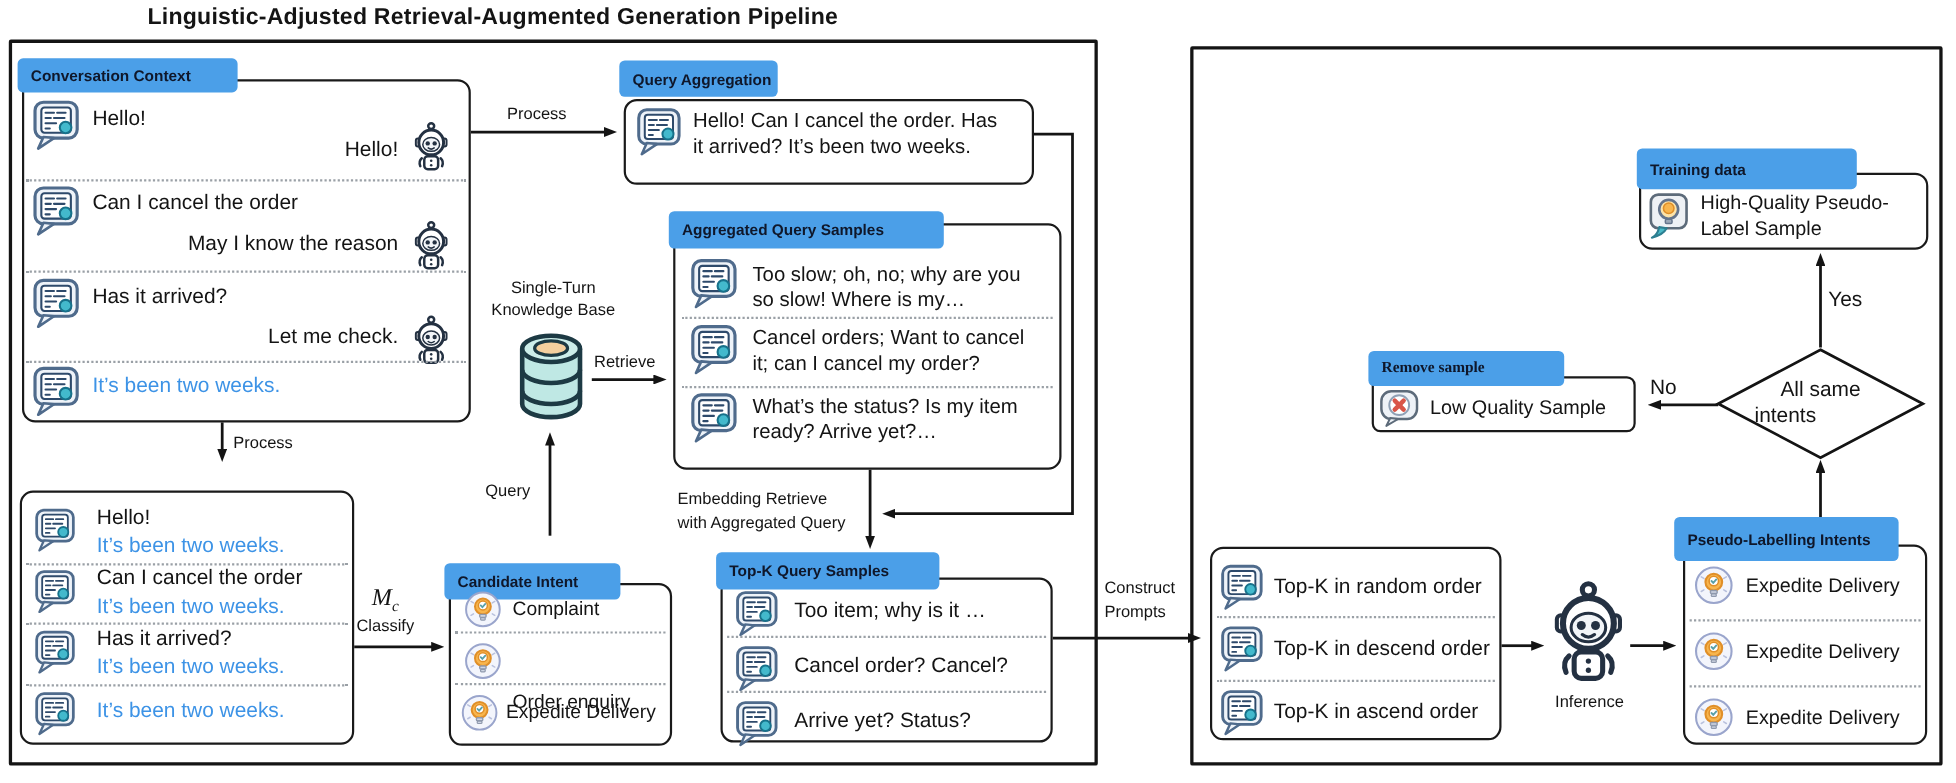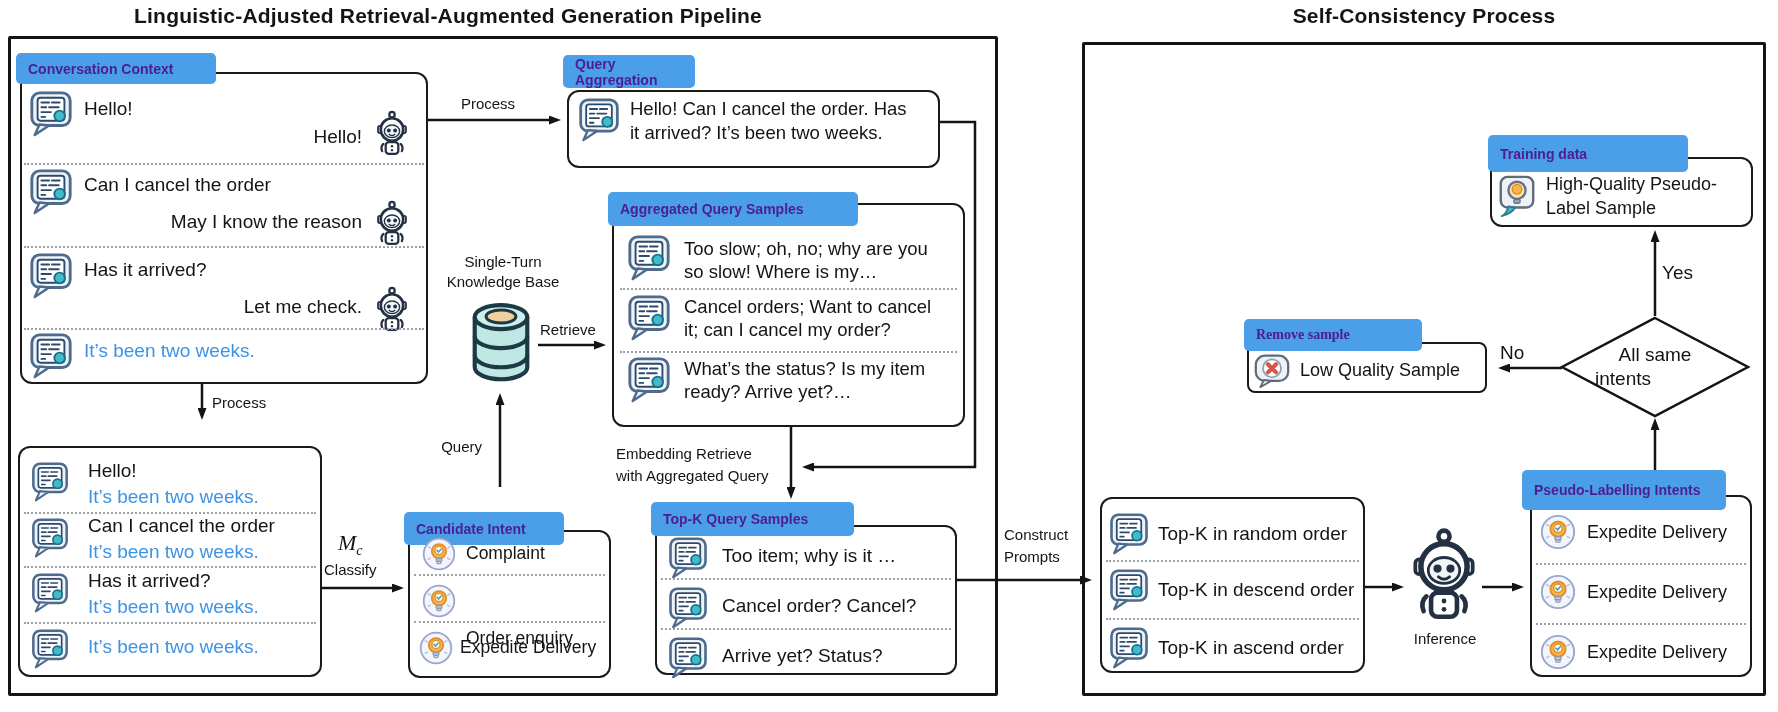--- a/index.html
+++ b/index.html
@@ -2,21 +2,21 @@
 <html><head>
 <meta charset="utf-8">
 <style>
   html,body{margin:0;padding:0;background:#fff;}
   #canvas{position:relative;width:1778px;height:712px;background:#fff;overflow:hidden;
           font-family:"Liberation Sans",sans-serif;color:#141414;}
   .abs{position:absolute;}
   .title{position:absolute;font-size:21px;font-weight:bold;text-align:center;letter-spacing:.2px;}
   .panel{position:absolute;border:3px solid #141414;border-radius:2px;background:transparent;box-sizing:border-box;z-index:1;}
   .gbox{position:absolute;background:#fff;border:2.5px solid #1a1a1a;border-radius:12px;box-sizing:border-box;z-index:3;}
-  .tag{position:absolute;background:#4b9fe8;color:#4c1d95;font-size:14px;font-weight:bold;
+  .tag{position:absolute;background:#4b9fe8;color:#0f172a;font-size:14px;font-weight:bold;
        border-radius:5px;display:flex;align-items:center;padding-left:12px;box-sizing:border-box;z-index:4;}
   .msg{position:absolute;font-size:19px;line-height:25px;white-space:nowrap;z-index:5;}
   .msg2{position:absolute;font-size:18.5px;line-height:23px;white-space:nowrap;z-index:5;}
   .blue{color:#3d93e6;}
   .sep{position:absolute;border-top:2px dotted #9aa0a6;height:0;z-index:5;}
   .lbl{position:absolute;font-size:15px;white-space:nowrap;z-index:5;}
   .icon{position:absolute;z-index:5;}
   svg.wires{position:absolute;left:0;top:0;z-index:2;}
   .intent-txt{font-size:17.5px;}
   .item18{font-size:18px;}
@@ -92,21 +92,20 @@
         <circle cx="22" cy="17" r="10" fill="#fff" stroke="#8fa0b5" stroke-width="2"></circle>
         <g stroke="#d95548" stroke-width="4.5" stroke-linecap="round">
           <line x1="17.5" y1="12.5" x2="26.5" y2="21.5"></line>
           <line x1="26.5" y1="12.5" x2="17.5" y2="21.5"></line>
         </g>
       </symbol>
     </defs>
   </svg>
 
   <div class="title" style="left:8px;top:4px;width:880px;">Linguistic-Adjusted Retrieval-Augmented Generation Pipeline</div>
-  <div class="title" style="left:1082px;top:4px;width:684px;">Self-Consistency Process</div>
 
   <div class="panel" style="left:8px;top:36px;width:990px;height:660px;"></div>
   <div class="panel" style="left:1082px;top:42px;width:684px;height:654px;"></div>
 
   <svg class="wires" width="1778" height="712">
     <defs>
       <marker id="arw" viewBox="0 0 12 9" markerWidth="12" markerHeight="9" refX="1" refY="4.5" orient="auto" markerUnits="userSpaceOnUse">
         <path d="M0,0 L12,4.5 L0,9 Z" fill="#141414"></path>
       </marker>
     </defs>
@@ -162,21 +161,21 @@
   <div class="sep" style="left:24px;top:328px;width:400px;"></div>
 
   <svg class="icon" style="left:28px;top:332px;" width="46" height="48">
       <use href="#i-chat"></use>
     </svg>
   <div class="msg blue" style="left:84px;top:338px;">It’s been two weeks.</div>
 
   <div class="lbl" style="left:448px;top:95px;width:80px;text-align:center;">Process</div>
 
   <div class="gbox" style="left:567px;top:90px;width:373px;height:78px;"></div>
-  <div class="tag" style="left:563px;top:55px;width:132px;height:33px;">Query Aggregation</div>
+  <div class="tag" style="left:563px;top:55px;width:144px;height:33px;">Query Aggregation</div>
   <svg class="icon" style="left:577px;top:97px;" width="44" height="46">
       <use href="#i-chat"></use>
     </svg>
   <div class="msg2" style="left:630px;top:97px;">Hello! Can I cancel the order. Has</div>
   <div class="msg2" style="left:630px;top:121px;">it arrived? It’s been two weeks.</div>
 
   <div class="gbox" style="left:612px;top:203px;width:353px;height:224px;"></div>
   <div class="tag" style="left:608px;top:192px;width:250px;height:34px;">Aggregated Query Samples</div>
   <svg class="icon" style="left:626px;top:234px;" width="46" height="48">
       <use href="#i-chat"></use>

